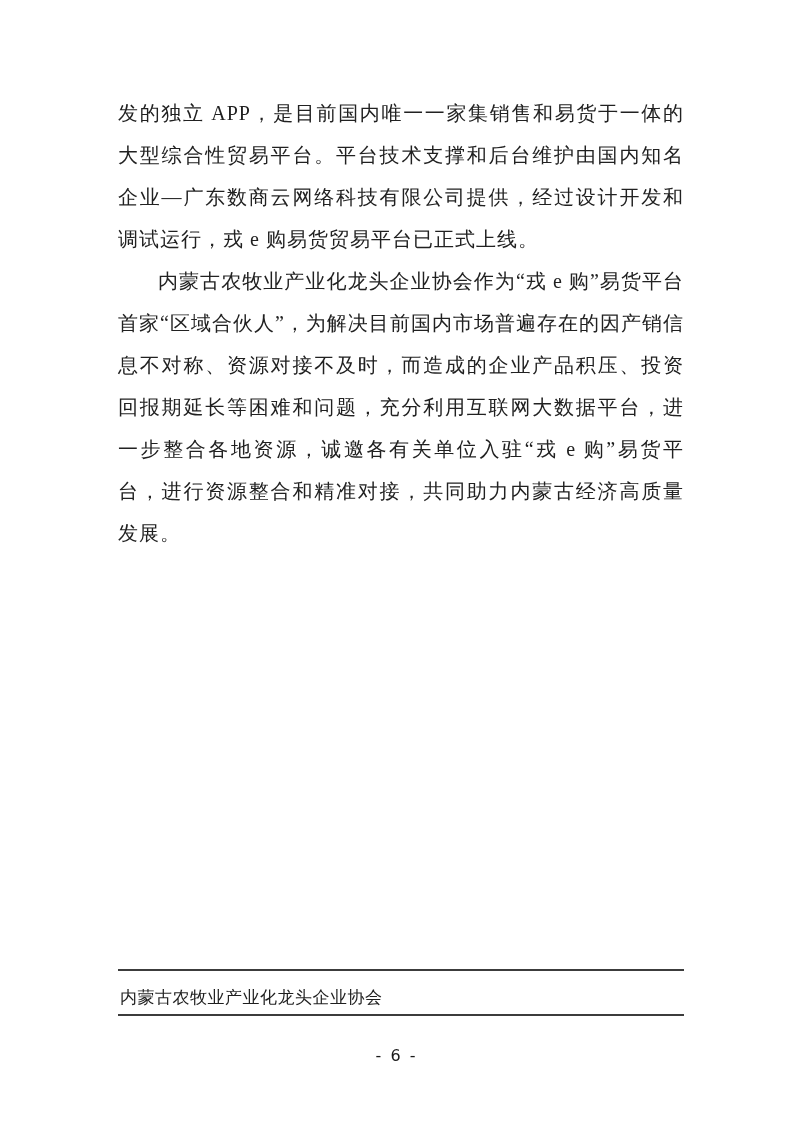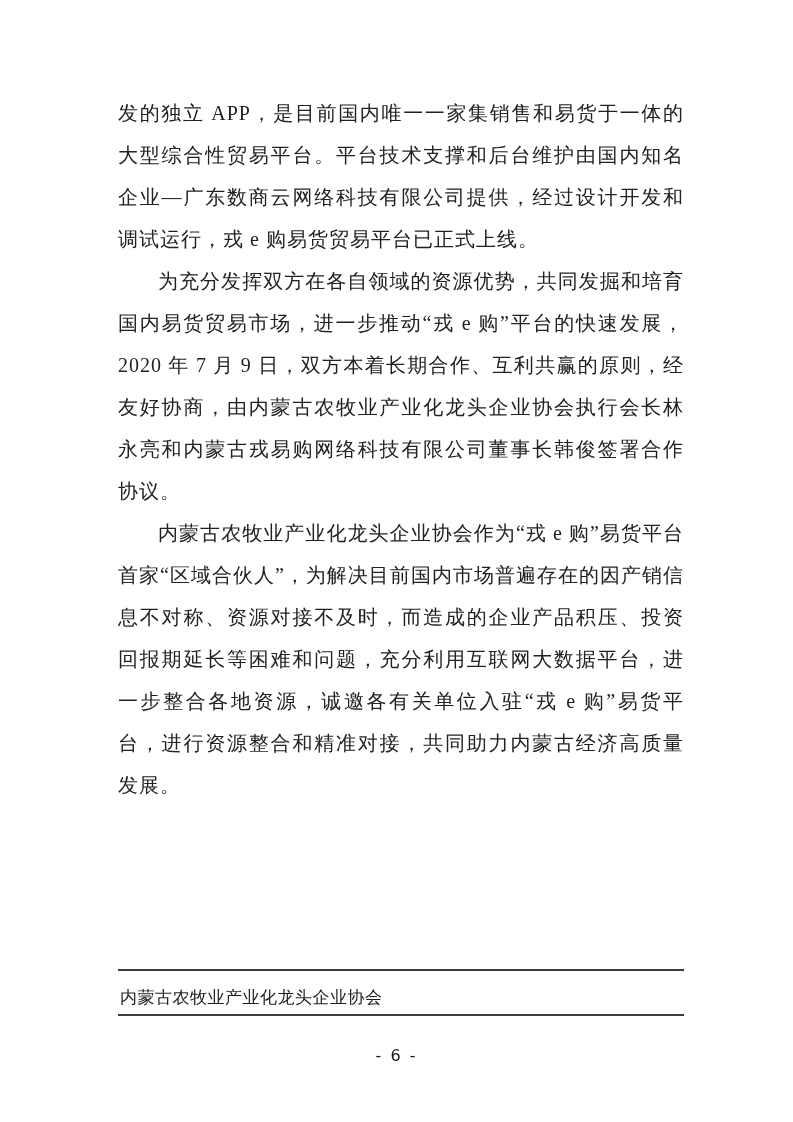--- a/index.html
+++ b/index.html
@@ -72,21 +72,20 @@
     color: #1a1a1a;
   }
 </style>
 </head>
 <body>
 
 <div class="page">
 
   <div class="content">
     <p>发的独立 APP，是目前国内唯一一家集销售和易货于一体的大型综合性贸易平台。平台技术支撑和后台维护由国内知名企业—广东数商云网络科技有限公司提供，经过设计开发和调试运行，戎 e 购易货贸易平台已正式上线。</p>
-    <p class="indent">为充分发挥双方在各自领域的资源优势，共同发掘和培育国内易货贸易市场，进一步推动“戎 e 购”平台的快速发展，2020 年 7 月 9 日，双方本着长期合作、互利共赢的原则，经友好协商，由内蒙古农牧业产业化龙头企业协会执行会长林永亮和内蒙古戎易购网络科技有限公司董事长韩俊签署合作协议。</p>
     <p class="indent">内蒙古农牧业产业化龙头企业协会作为“戎 e 购”易货平台首家“区域合伙人”，为解决目前国内市场普遍存在的因产销信息不对称、资源对接不及时，而造成的企业产品积压、投资回报期延长等困难和问题，充分利用互联网大数据平台，进一步整合各地资源，诚邀各有关单位入驻“戎 e 购”易货平台，进行资源整合和精准对接，共同助力内蒙古经济高质量发展。</p>
   </div>
 
   <div class="footer">
     <span class="issuer">内蒙古农牧业产业化龙头企业协会</span>
   </div>
 
   <div class="page-number">- 6 -</div>
 
 </div>

